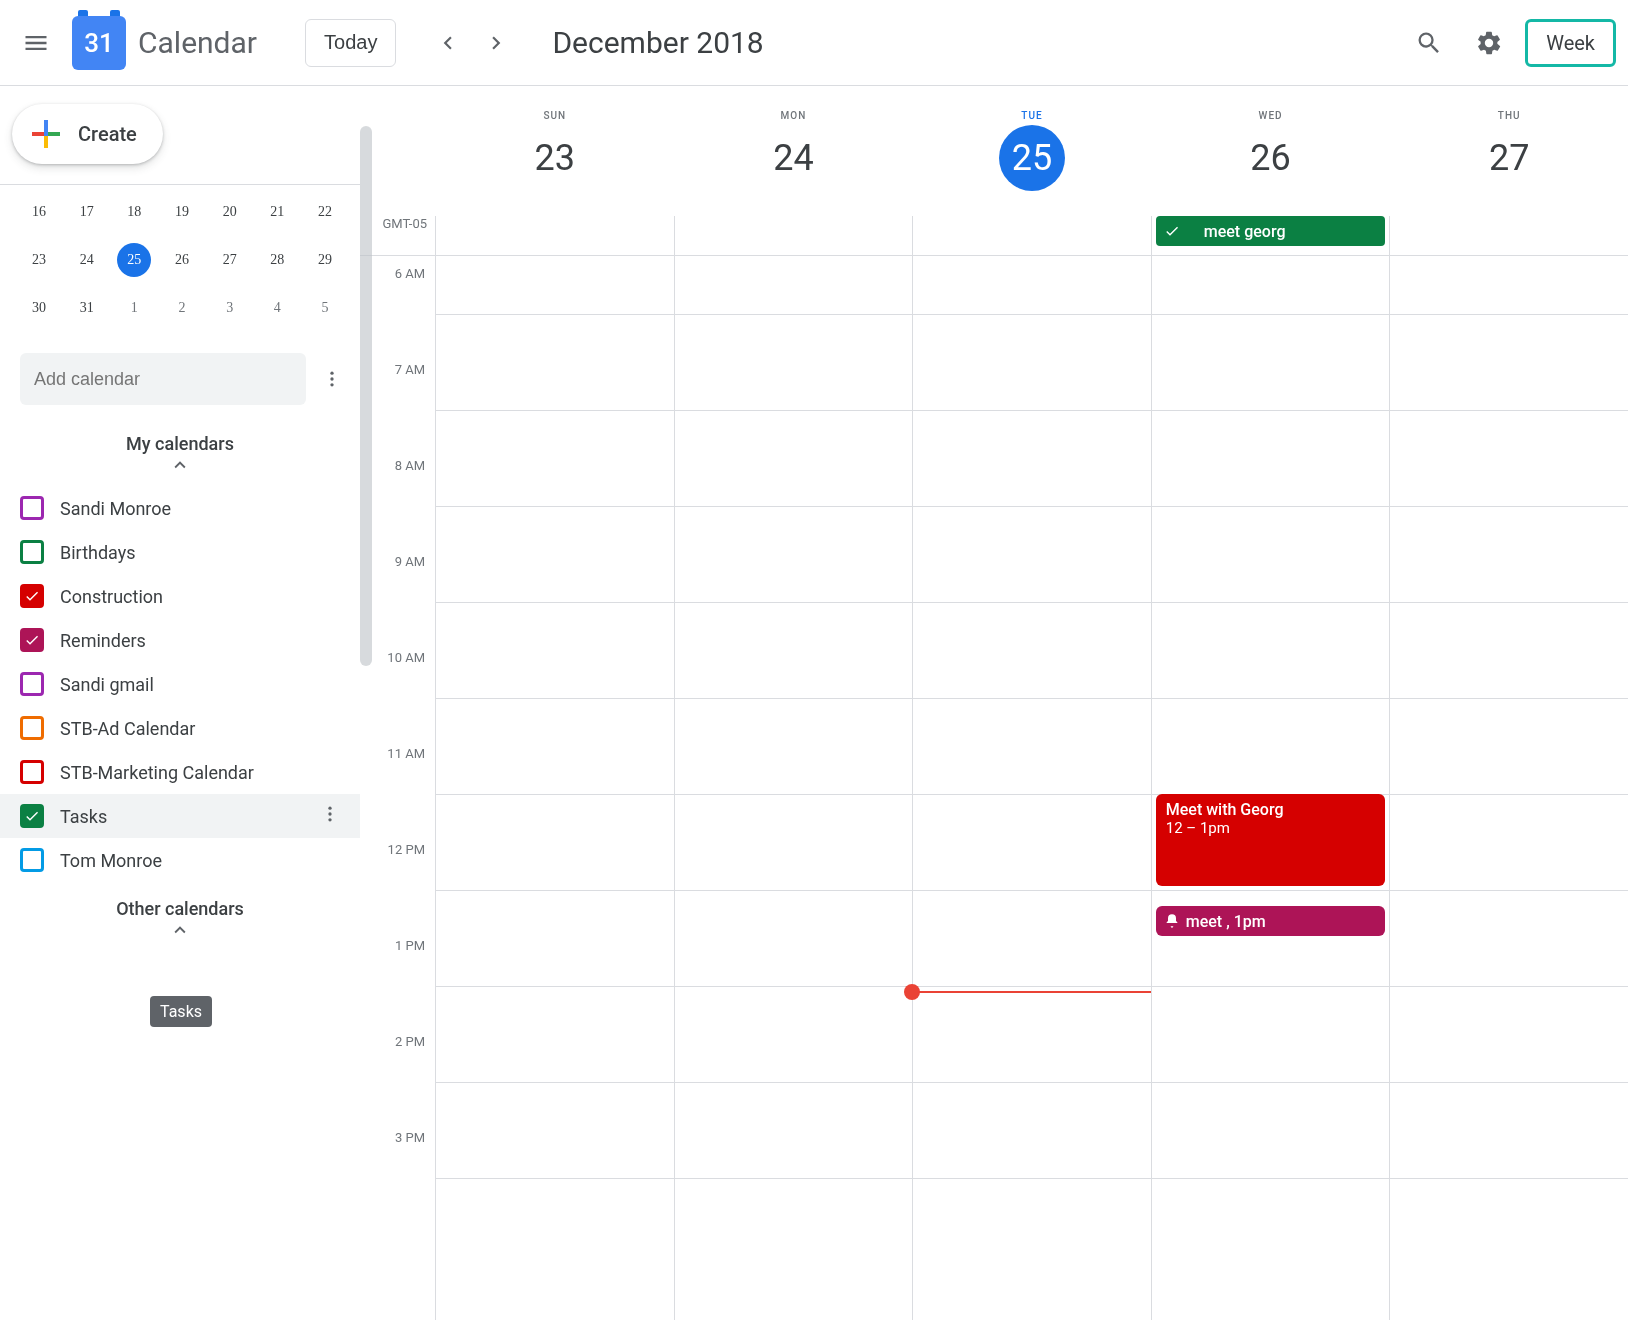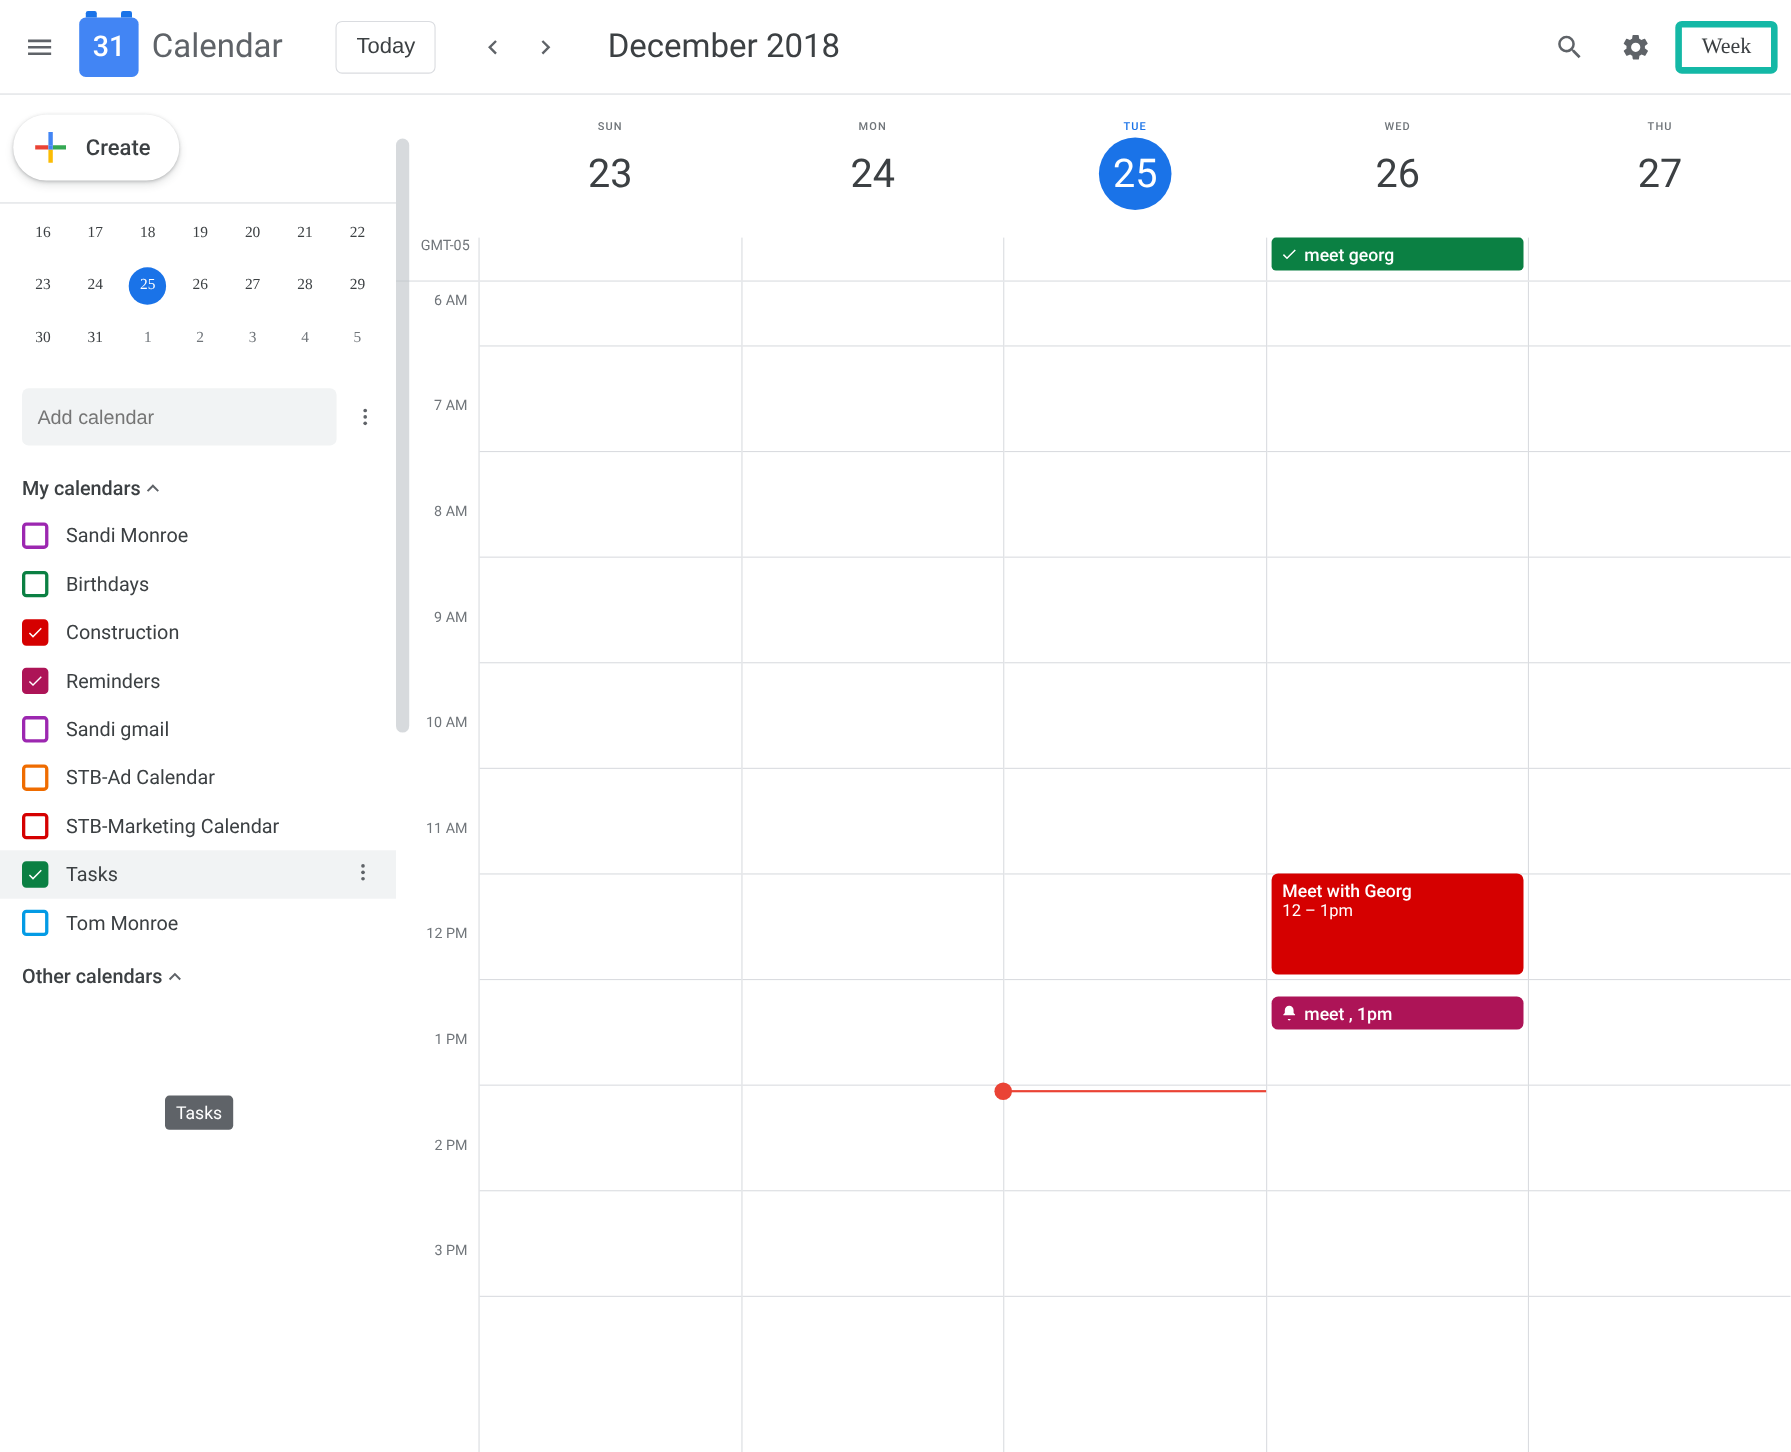--- a/index.html
+++ b/index.html
@@ -13,21 +13,21 @@
 .logo-box::before { content:""; position:absolute; top:-6px; left:6px; width:10px; height:6px; background:#1a73e8; border-radius:2px 2px 0 0;}
 .logo-box::after { content:""; position:absolute; top:-6px; right:6px; width:10px; height:6px; background:#1a73e8; border-radius:2px 2px 0 0;}
 .logo-box span { color: #fff; font-size: 26px; font-weight: 500; }
 .app-title { font-size: 30px; color: #5f6368; font-weight: 400; }
 .today-btn { border: 1px solid #dadce0; border-radius: 6px; height: 48px; padding: 0 18px; font-size: 20px; font-weight: 500; color: #3c4043; background: #fff; cursor: pointer; }
 .nav-arrows { display: flex; gap: 0px; margin-left: 20px; }
 .nav-arrow { width: 48px; height: 48px; display: flex; align-items: center; justify-content: center; cursor: pointer; border-radius: 50%; color:#5f6368;}
 .current-date { font-size: 30px; color: #3c4043; margin-left: 24px; flex: 1; }
 .header-right { display: flex; align-items: center; gap: 12px; }
 .icon-btn { width: 48px; height: 48px; display: flex; align-items: center; justify-content: center; cursor: pointer; border-radius: 50%; color: #5f6368; }
-.view-select { border: 6px solid #14b8a6; border-radius: 6px; height: 48px; padding: 0 18px; font-size: 20px; color: #3c4043; display: flex; align-items: center; cursor: pointer; font-family: Liberation Serif, serif; }
+.view-select { border: 3px solid #14b8a6; border-radius: 6px; height: 48px; padding: 0 18px; font-size: 20px; color: #3c4043; display: flex; align-items: center; cursor: pointer; }
 
 
 .body-wrap { display: flex; height: calc(100% - 86px); }
 .sidebar { width: 360px; padding: 18px 0 0 0; overflow-y: auto; position: relative; }
 .create-btn { display: flex; align-items: center; gap: 14px; border-radius: 30px; box-shadow: 0 1px 3px rgba(60,64,67,.3), 0 4px 8px rgba(60,64,67,.15); padding: 12px 26px 12px 16px; margin-left: 12px; margin-bottom: 20px; cursor: pointer; background:#fff; width: fit-content;}
 .create-btn span.label { font-size: 20px; font-weight: 500; color: #3c4043; }
 .divider { height: 1px; background: #dadce0; margin: 0 0 10px 0; }
 
 
 .mini-cal { padding: 0 18px 14px 22px; }
@@ -35,21 +35,21 @@
 .mini-cell { width: 34px; height: 34px; display: flex; align-items: center; justify-content: center; font-size: 14px; color: #3c4043; cursor: pointer; border-radius: 50%; font-weight: 500; font-family: Liberation Serif, serif;}
 .mini-cell.other { color: #70757a; }
 .mini-cell.today { background: #1a73e8; color: #fff; }
 
 
 .addcal-row { display: flex; align-items: center; padding: 0 10px 0 20px; gap: 8px; margin-bottom: 18px;}
 .addcal-input { flex: 1; background: #f1f3f4; border: none; border-radius: 6px; height: 52px; padding: 0 14px; font-size: 18px; color: #5f6368; }
 .more-dots { width: 36px; height: 36px; display:flex; align-items:center; justify-content:center; cursor:pointer; border-radius:50%; color:#5f6368;}
 
 
-.section-head { display: flex; align-items: center; justify-content: flex-start; padding: 10px 20px; font-size: 18px; font-weight: 500; color: #3c4043; cursor: pointer; }
+.section-head { display: flex; align-items: center; justify-content: flex-start; padding: 10px 20px; font-size: 18px; font-weight: 500; color: #3c4043; cursor: pointer; flex-direction: column; }
 .cal-item { display: flex; align-items: center; gap: 16px; padding: 10px 20px; font-size: 18px; color: #3c4043; cursor: pointer; position:relative;}
 .cal-item.hovered { background: #f1f3f4; }
 .checkbox { width: 24px; height: 24px; border-radius: 4px; border: 3px solid; display: flex; align-items: center; justify-content: center; flex-shrink:0;}
 .checkbox.checked { }
 .checkbox svg { display: none; }
 .checkbox.checked svg { display: block; }
 .item-more { position:absolute; right: 20px; color:#5f6368;}
 
 .tooltip { position: absolute; background: #5f6368; color: #fff; font-size: 16px; padding: 6px 10px; border-radius: 4px; }
 
@@ -59,21 +59,21 @@
 .day-headers { display: flex; padding-left: 75px; height: 130px; }
 .day-col { flex: 1; display: flex; flex-direction: column; align-items: center; padding-top: 24px; border-left: 1px solid transparent;}
 .dow { font-size: 10px; font-weight: 500; color: #70757a; letter-spacing: 1px; margin-bottom: 4px;}
 .dow.today { color: #1a73e8; }
 .dom { font-size: 36px; color: #3c4043; width: 66px; height: 66px; display:flex; align-items:center; justify-content:center; border-radius: 50%;}
 .dom.today { background: #1a73e8; color: #fff; }
 
 .allday-row { display: flex; padding-left: 0; height: 40px; border-bottom: 1px solid #dadce0;}
 .tz-label { width: 75px; font-size: 13px; color: #70757a; display:flex; align-items:flex-start; justify-content:flex-end; padding-right:8px; padding-top: 0px;}
 .allday-cell { flex: 1; border-left: 1px solid #dadce0; position: relative; padding: 0 4px;}
-.allday-event { background: #0b8043; color: #fff; border-radius: 4px; height: 30px; display: flex; align-items: center; padding: 0 8px; gap: 6px; font-size: 16px; font-weight:500; overflow:hidden; white-space:nowrap;}
+.allday-event { background: #0b8043; color: #fff; border-radius: 4px; height: 30px; display: flex; align-items: center; padding: 0 8px; gap: 24px; font-size: 16px; font-weight:500; overflow:hidden; white-space:nowrap;}
 
 .grid { display: flex; flex: 1; overflow: hidden; position: relative;}
 .time-col { width: 75px; }
 .time-label { height: 96px; font-size: 13px; color: #70757a; text-align: right; padding-right: 10px; position: relative; top: -8px;}
 .grid-cols { flex: 1; display: flex; position: relative;}
 .grid-col { flex: 1; border-left: 1px solid #dadce0; position: relative;}
 .hour-line { position: absolute; left: 0; right: 0; height: 1px; background: #dadce0; }
 
 .event-block { position: absolute; left: 4px; right: 4px; border-radius: 6px; padding: 6px 10px; color: #fff; overflow: hidden;}
 .event-red { background: #d50000; }

